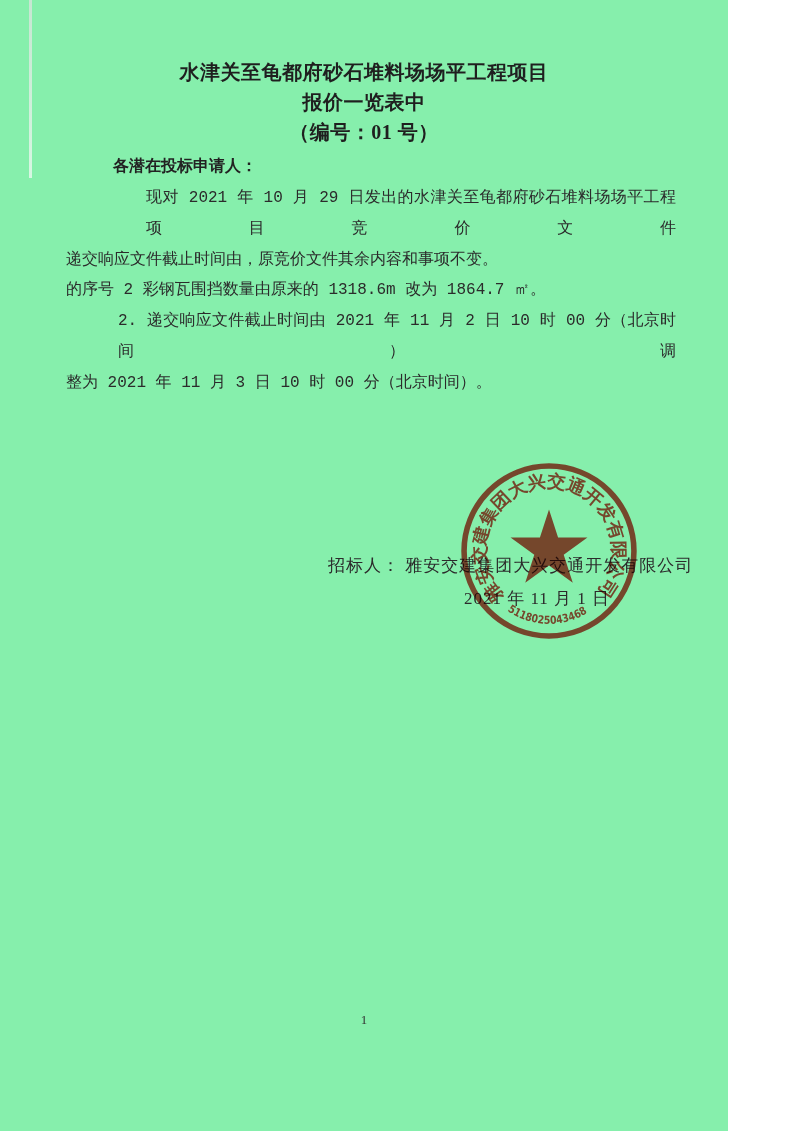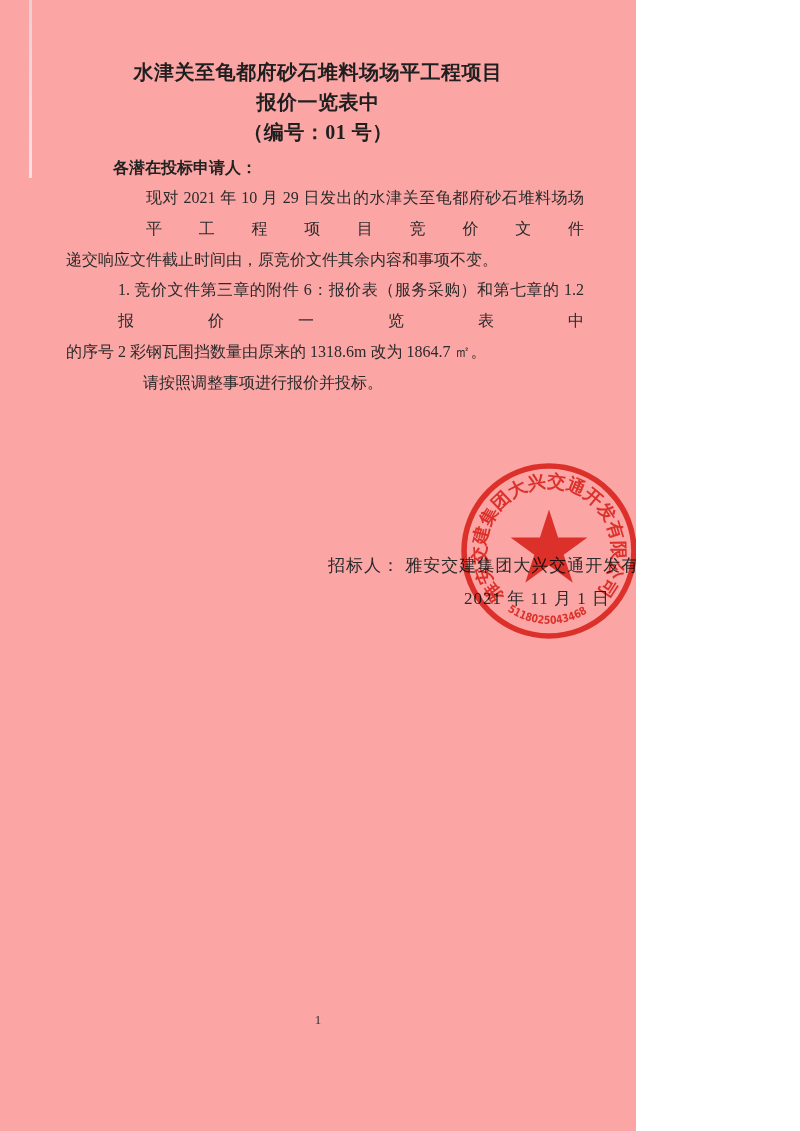--- a/index.html
+++ b/index.html
@@ -1,20 +1,20 @@
 <!DOCTYPE html>
 <html><head>
 <meta charset="utf-8">
 <style>
   html, body { margin: 0; padding: 0; background: #ffffff; }
   .page {
     position: relative;
-    width: 636px;
+    width: 728px;
     height: 1131px;
-    background: #fca5a5;
+    background: #86efac;
     overflow: hidden;
     font-family: "Liberation Serif", "DejaVu Serif", serif;
     color: #2b2b2b;
   }
   .scan-line {
     position: absolute;
     left: 29px; top: 0;
     width: 3px; height: 178px;
     background: linear-gradient(180deg, #e2e2e2 0%, #efefef 60%, #fafafa 100%);
     opacity: .7;
@@ -23,20 +23,21 @@
     padding-top: 57px;
     text-align: center;
     font-weight: bold;
     color: #1f1f1f;
   }
   .title-line { font-size: 20px; line-height: 30px; letter-spacing: .5px; }
   .doc-body {
     padding-left: 66px;
     padding-right: 52px;
     font-size: 16px;
+    font-family: Liberation Mono, monospace;
   }
   .salutation {
     margin-top: 5px;
     padding-left: 47px;
     font-weight: bold;
     line-height: 31px;
     color: #222222;
   }
   .line { line-height: 30.8px; }
   .indent-first { padding-left: 80px; }
@@ -88,23 +89,23 @@
   <div class="title-block">
     <div class="title-line">水津关至龟都府砂石堆料场场平工程项目</div>
     <div class="title-line">报价一览表中</div>
     <div class="title-line">（编号：01 号）</div>
   </div>
 
   <div class="doc-body">
     <div class="salutation">各潜在投标申请人：</div>
     <div class="line indent-first just">现对 2021 年 10 月 29 日发出的水津关至龟都府砂石堆料场场平工程项目竞价文件</div>
     <div class="line">递交响应文件截止时间由，原竞价文件其余内容和事项不变。</div>
-    <div class="line indent-item just">1. 竞价文件第三章的附件 6：报价表（服务采购）和第七章的 1.2 报价一览表中</div>
     <div class="line">的序号 2 彩钢瓦围挡数量由原来的 1318.6m 改为 1864.7 ㎡。</div>
-    <div class="line indent-close">请按照调整事项进行报价并投标。</div>
+    <div class="line indent-item just">2. 递交响应文件截止时间由 2021 年 11 月 2 日 10 时 00 分（北京时间）调</div>
+    <div class="line">整为 2021 年 11 月 3 日 10 时 00 分（北京时间）。</div>
   </div>
 
   <div class="signature-line">招标人： 雅安交建集团大兴交通开发有限公司</div>
   <div class="date-line">2021 年 11 月 1 日</div>
 
   <div class="stamp">
     <svg width="180" height="180" viewBox="0 0 178 178">
       <defs>
         <path id="ringPath" d="M 44.5,133.5 A 63,63 0 1 1 133.5,133.5"></path>
         <path id="serialPath" d="M 47.7,148 A 72,72 0 0 0 130.3,148"></path>

